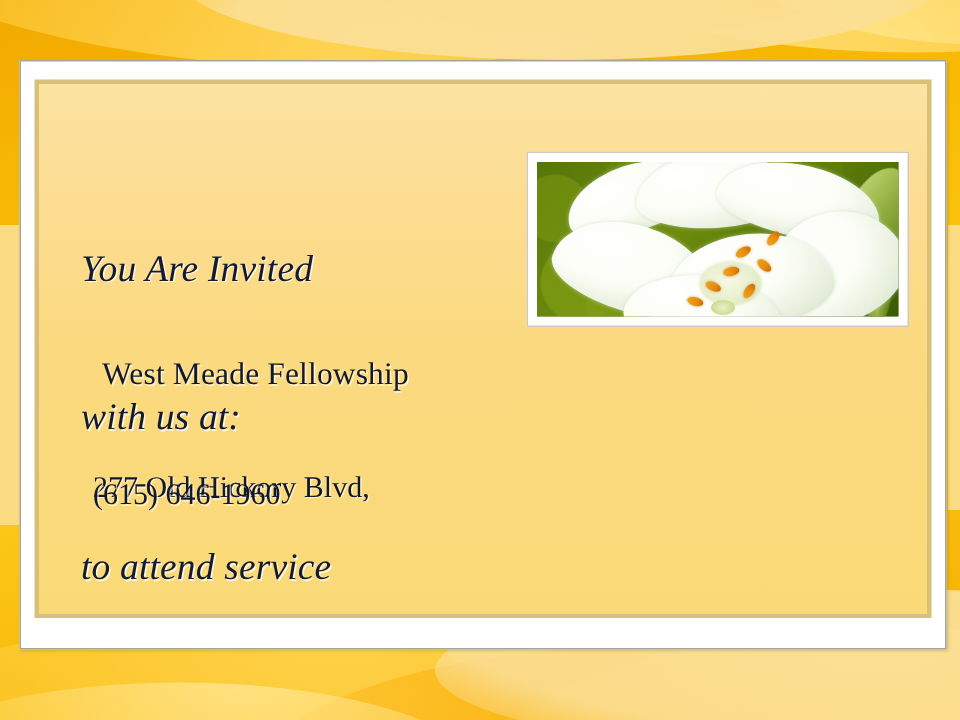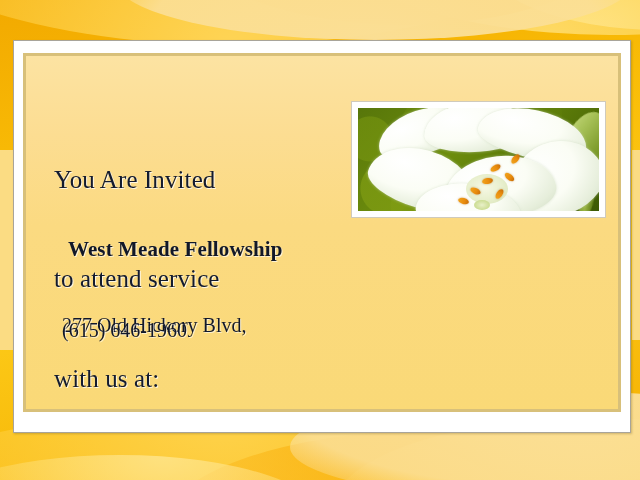--- a/index.html
+++ b/index.html
@@ -124,35 +124,36 @@
     border: 3px solid #d8c07a;
     box-sizing: border-box;
     background: linear-gradient(180deg, #fce3a2 0%, #fcdd92 22%, #fbda81 48%, #fad977 100%);
   }
 
   
   .headline {
     position: absolute;
     left: 28px;
     top: 40px;
+    font-style: italic;
     font-size: 25px;
     line-height: 1.33;
     color: #141b2e;
     letter-spacing: .1px;
     text-shadow: 1px 1px 0 rgba(255,255,255,.75);
     white-space: pre;
   }
   .headline .hl-line { display: block; }
 
   .org-name {
     position: absolute;
     left: 42px;
     top: 181px;
     font-size: 21px;
-    font-weight: bold;
+    font-weight: normal;
     color: #121828;
     letter-spacing: .1px;
     text-shadow: 1px 1px 0 rgba(255,255,255,.65);
     white-space: nowrap;
   }
   .addr {
     position: absolute;
     left: 36px;
     top: 209px;
     font-size: 20px;
@@ -282,22 +283,22 @@
   <div class="bg-swoosh sw-bcream"></div>
   <div class="edge-bleed-l"></div>
   <div class="edge-bleed-r"></div>
 
   <div class="frame">
 
     <div class="panel">
 
       <div class="headline">
         <span class="hl-line">You Are Invited</span>
+        <span class="hl-line">with us at:</span>
         <span class="hl-line">to attend service</span>
-        <span class="hl-line">with us at:</span>
       </div>
 
       <div class="org-name">West Meade Fellowship</div>
 
       <div class="addr">
         <span class="addr-line">277 Old Hickory Blvd,</span>
       </div>
 
       <div class="phone">(615) 646-1960</div>
 

